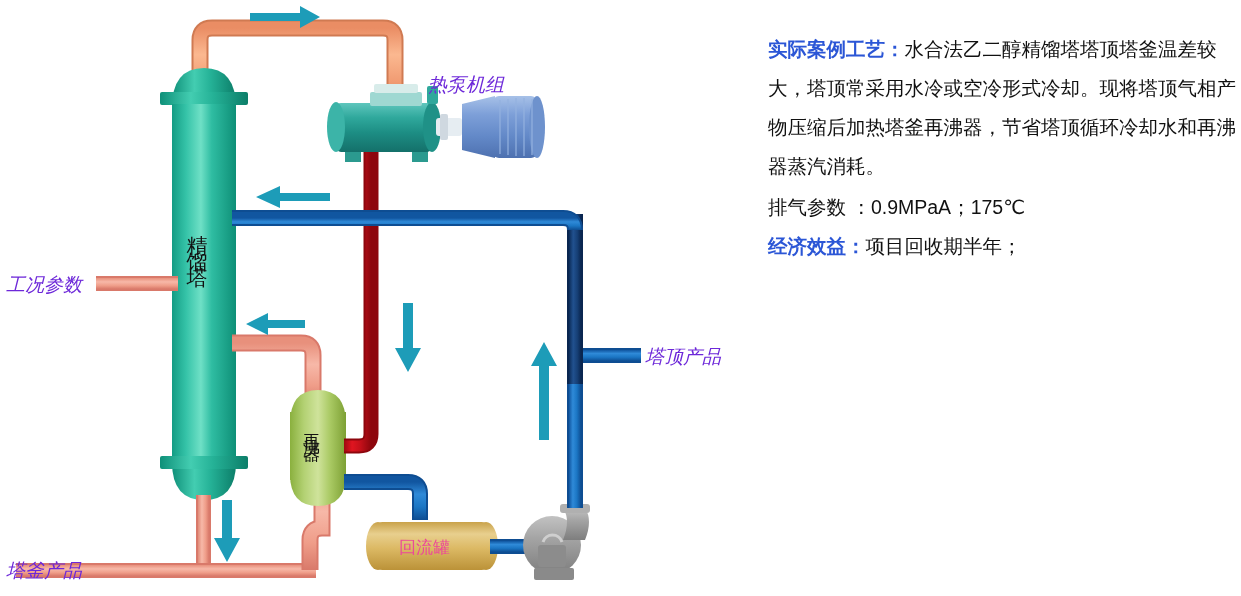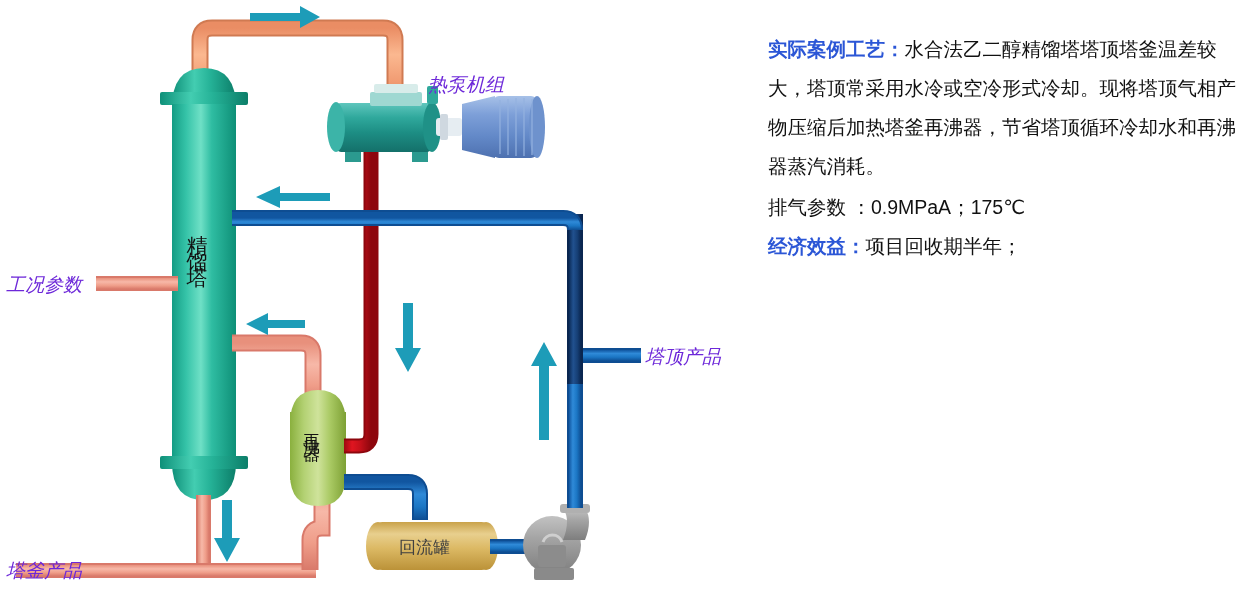--- a/index.html
+++ b/index.html
@@ -38,21 +38,21 @@
     font-size: 17px;
     color: #111;
     writing-mode: vertical-rl;
     text-orientation: upright;
     letter-spacing: 6px;
     white-space: nowrap;
   }
   .hlbl-drum {
     position: absolute;
     font-size: 17px;
-    color: #404040;
+    color: #ec4899;
     white-space: nowrap;
     text-align: center;
   }
 
   
   #panel {
     position: absolute;
     left: 768px; top: 30px;
     width: 470px;
     font-size: 19.5px;

